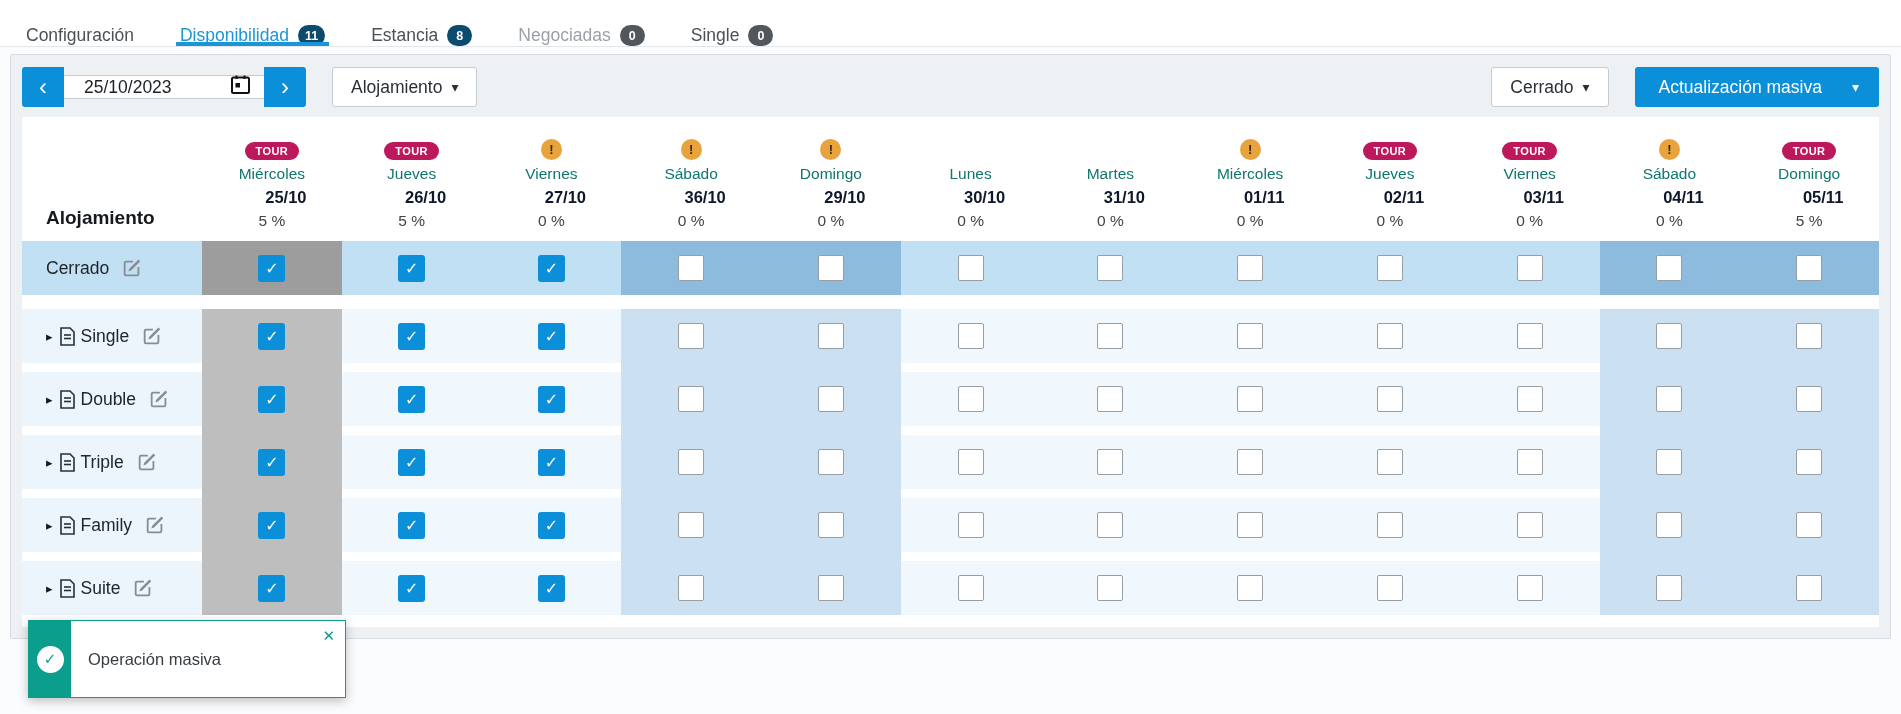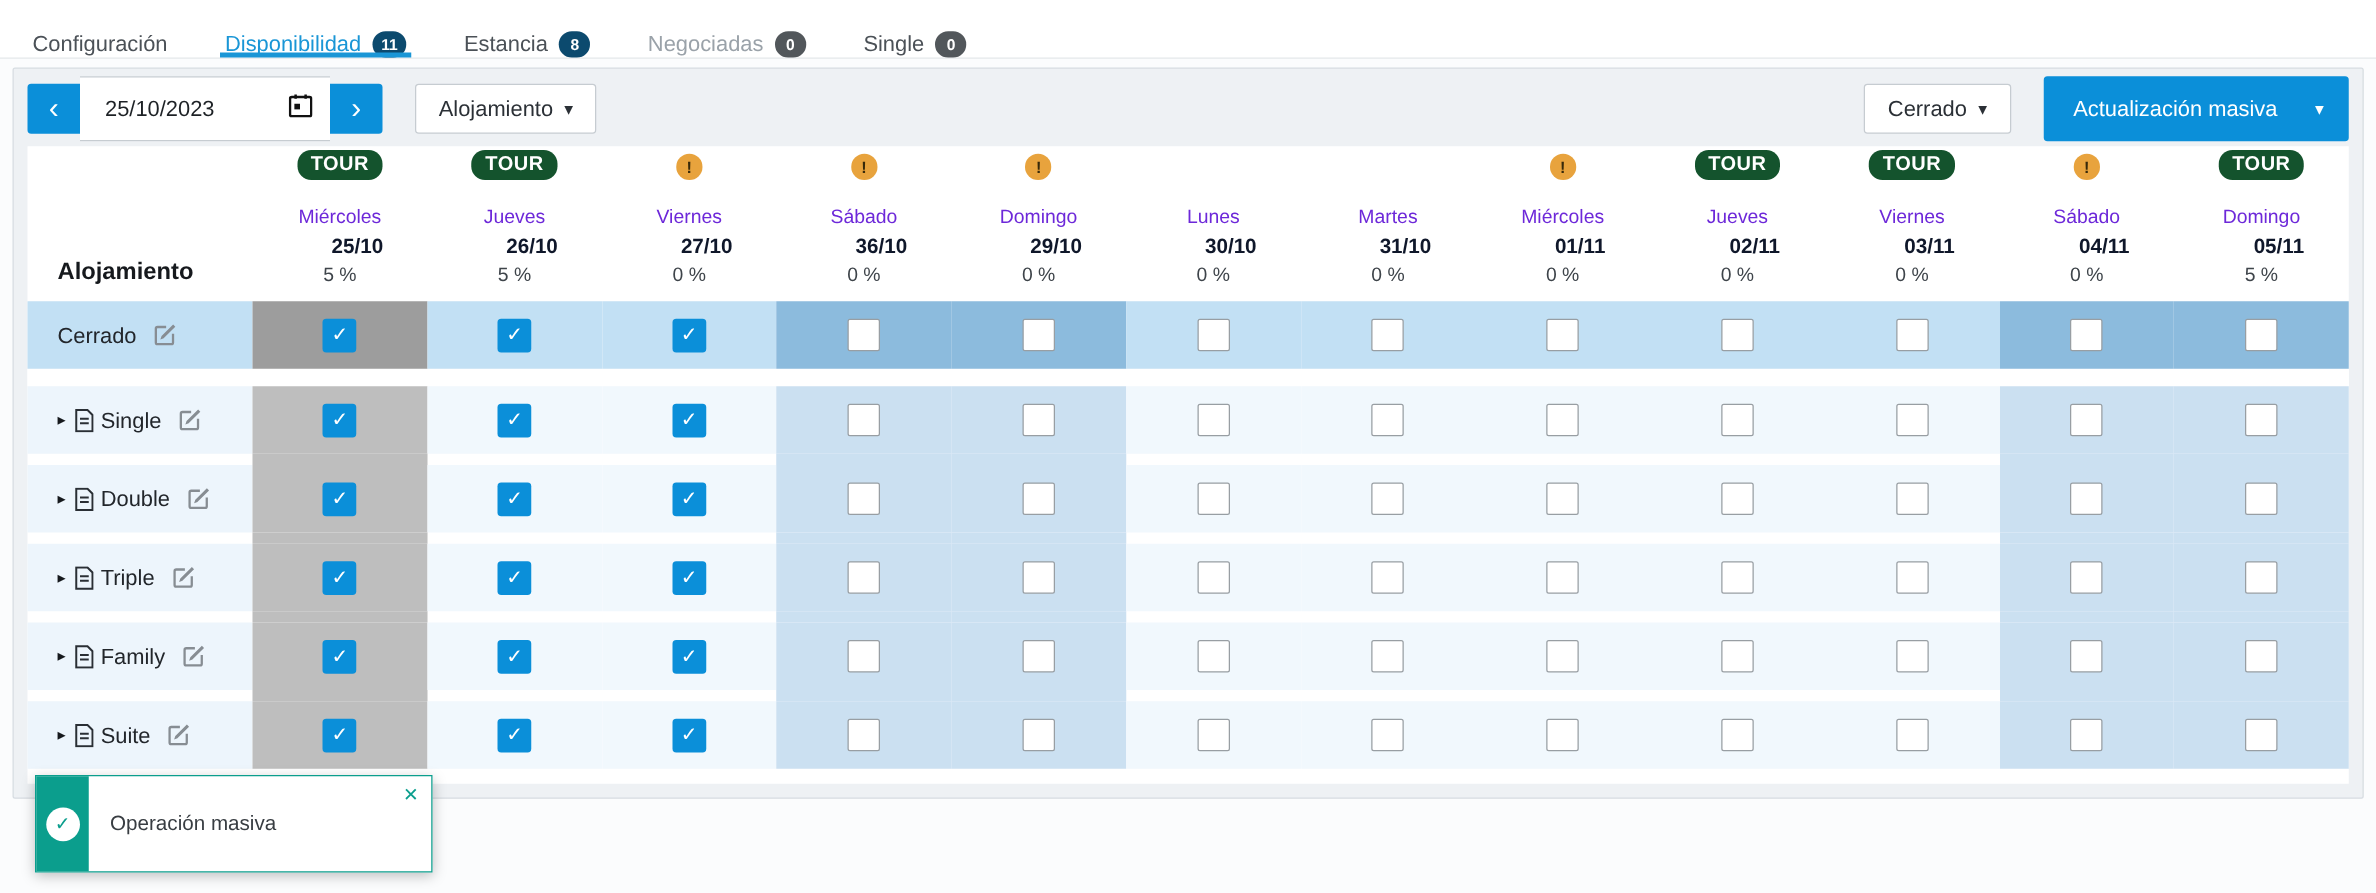--- a/index.html
+++ b/index.html
@@ -18,40 +18,40 @@
 
   
   .panel { margin:7px 10px 0 10px; background:#eef1f4; border:1px solid #d6dce1; border-radius:2px; padding:12px 11px; height:585px; }
 
   
   .toolbar { display:flex; justify-content:space-between; align-items:center; height:40px; margin-bottom:10px; }
   .tb-left, .tb-right { display:flex; align-items:center; }
   .nav-btn { width:42px; height:40px; background:#0b8fd9; color:#fff; border:none; font-size:24px; line-height:38px; cursor:pointer; font-family:inherit; }
   .nav-btn.prev { border-radius:3px 0 0 3px; }
   .nav-btn.next { border-radius:0 3px 3px 0; }
-  .date-box { width:200px; height:52px; background:#fff; border:1px solid #c6ccd1; border-left:none; border-right:none; display:flex; align-items:center; justify-content:space-between; padding:0 14px 0 20px; font-size:17.5px; color:#1d2125;gap:36px; }
+  .date-box { width:200px; height:24px; background:#fff; border:1px solid #c6ccd1; border-left:none; border-right:none; display:flex; align-items:center; justify-content:space-between; padding:0 14px 0 20px; font-size:17.5px; color:#1d2125;gap:36px; }
   .btn-white { height:40px; background:#fff; border:1px solid #c6ccd1; border-radius:3px; display:flex; align-items:center; padding:0 18px; font-size:17.5px; color:#2b3036; cursor:pointer; font-family:inherit; }
   .caret { font-size:14px; margin-left:9px; color:#2b3036; }
   .gap26 { width:26px; }
   .seg-group { display:flex; height:40px; border:1px solid #c6ccd1; border-radius:3px; overflow:hidden; background:#fff; }
   .seg { padding:0 17px; font-size:17.5px; color:#2b3036; display:flex; align-items:center; cursor:pointer; background:#fff; border:none; font-family:inherit; }
   .seg.active { background:#e7e7e7; }
   .seg + .seg { border-left:1px solid #c6ccd1; }
-  .btn-primary { height:52px; background:#0b8fd9; border:none; border-radius:3px; color:#fff; font-size:17.5px; display:flex; align-items:center; padding:0 20px 0 24px; cursor:pointer; font-family:inherit; }
+  .btn-primary { height:40px; background:#0b8fd9; border:none; border-radius:3px; color:#fff; font-size:17.5px; display:flex; align-items:center; padding:0 20px 0 24px; cursor:pointer; font-family:inherit; }
   .btn-primary .caret { color:#fff; margin-left:30px; }
 
   
   .avail-table { background:#fff; width:100%; padding-bottom:12px; }
   .thead { display:flex; align-items:stretch; height:124px; }
   .h-label { width:180px; display:flex; align-items:flex-end; padding:0 0 12px 24px; font-size:19px; font-weight:bold; color:#16191d; }
   .hcol { flex:1; display:flex; flex-direction:column; align-items:center; justify-content:flex-end; gap:5px; padding-bottom:11px; }
-  .tour-badge { background:#14532d; color:#fff; font-weight:bold; font-size:16px; letter-spacing:.4px; padding:3px 11px; border-radius:11px; }
+  .tour-badge { background:#be185d; color:#fff; font-weight:bold; font-size:11px; letter-spacing:.4px; padding:3px 11px; border-radius:11px; }
   .warn-badge { width:21px; height:21px; border-radius:50%; background:#e8a33d; color:#37290a; font-weight:bold; font-size:13px; display:flex; align-items:center; justify-content:center; }
   .badge-spacer { height:21px; }
-  .h-day { font-size:15.5px; color:#6d28d9;margin-top:16px; }
+  .h-day { font-size:15.5px; color:#0f766e; }
   .h-date { font-size:16.5px; font-weight:bold; color:#0f172a;margin-left:28px; }
   .h-pct { font-size:15.5px; color:#3e444a; }
 
   .trow { display:flex; align-items:stretch; height:54px; }
   .label-cell { width:180px; display:flex; align-items:center; padding-left:24px; }
   .label-cell.closed { background:#c2e0f4; }
   .label-cell.room { background:#edf5fc; }
   .row-caret { font-size:13px; color:#16191d; margin-right:7px; cursor:pointer; }
   .doc-icon { margin-right:6px; display:flex; }
   .row-label { font-size:17.5px; color:#22262b; }

